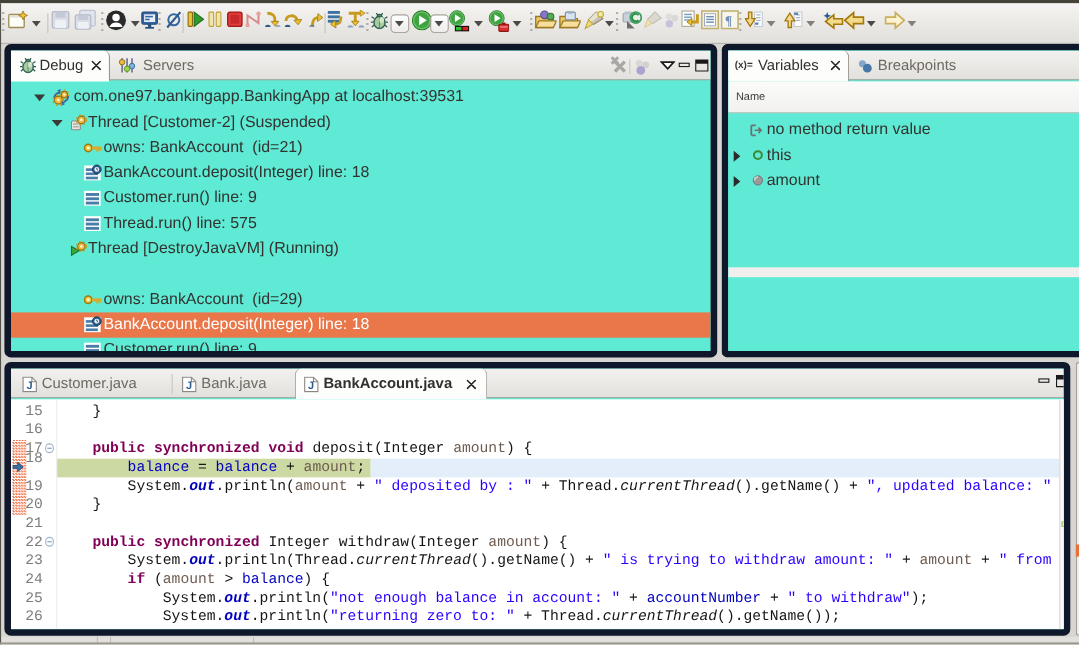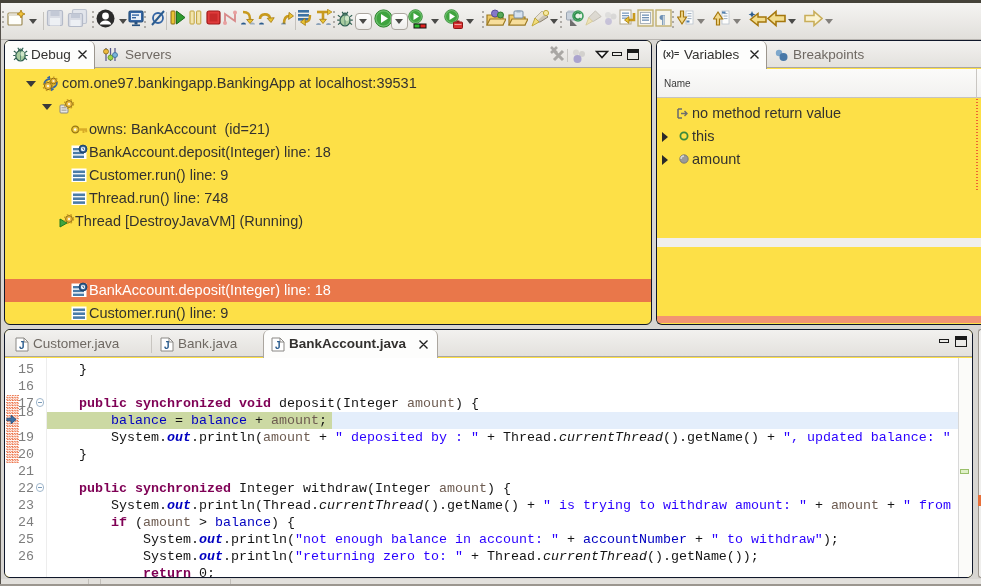--- a/index.html
+++ b/index.html
@@ -7,21 +7,21 @@
 #topstrip{position:absolute;left:0;top:0;width:981px;height:3px;background:#454239}
 #toolbar{position:absolute;left:0;top:3px;width:981px;height:37px;background:linear-gradient(#F5F4F2,#E1DFDB);border-bottom:1px solid #B7B4B0}
 #leftedge{position:absolute;left:0;top:3px;width:1px;height:583px;background:#55514B;z-index:50}
 #botedge{position:absolute;left:0;top:584px;width:981px;height:2px;background:#9B968F;z-index:50}
 .tseph{position:absolute;top:8px;width:2px;height:20px;background-image:repeating-linear-gradient(to bottom,#AFACA7 0 2px,transparent 2px 5px)}
 .tsep{position:absolute;top:9px;width:1px;height:18px;background:#C5C2BD}
 .tico{position:absolute;top:9px}
 .dd{position:absolute;width:0;height:0;border-left:4.5px solid transparent;border-right:4.5px solid transparent;border-top:5px solid #4A4A48;top:16px}
 .dd2{border-top-color:#83807C}
 
-.panel{position:absolute;background:#fde047;border:1px solid #0f172a;border-radius:6px;overflow:hidden}
+.panel{position:absolute;background:#5eead4;border:6px solid #0f172a;border-radius:6px;overflow:hidden}
 .tabstrip{position:absolute;left:0;top:0;right:0;height:27px;background:linear-gradient(#F2F1EF,#E3E1DD);border-bottom:1px solid #ABA69F}
 .atab{position:absolute;top:0;height:28px;background:#FDFDFC;border:1px solid #9C968E;border-top:none;border-radius:0 0 0 0;border-bottom:none}
 .atab2{position:absolute;top:0;height:28px;background:#FDFDFC;border-right:1px solid #ABA69F;border-bottom:none}
 .tabtxt{font-size:13.5px;color:#33312F;line-height:27px}
 .itabtxt{font-size:13.5px;color:#6E6862;line-height:27px}
 .tx{position:absolute;white-space:pre}
 
 .trow{position:absolute;left:0;width:100%;height:23px;font-size:14.5px;color:#333230;line-height:23px;white-space:pre}
 .arrow{position:absolute;width:0;height:0;border-left:5px solid transparent;border-right:5px solid transparent;border-top:6px solid #3A3A3A;top:9px}
 .arrowR{position:absolute;width:0;height:0;border-top:5px solid transparent;border-bottom:5px solid transparent;border-left:6px solid #2A2A2A;top:7px}
@@ -355,36 +355,39 @@
     </svg>
   <div class="abs" style="left:607px;top:11px;width:10px;height:4px;border:1.6px solid #1A1A1A"></div>
   <div class="abs" style="left:622px;top:8px;width:12px;height:11px;border:1.6px solid #1A1A1A;border-top-width:4px"></div>
 
   <div id="dtree" class="abs" style="left:0;top:28px;width:100%;height:256px">
     <div class="trow" style="top:3px"><span class="arrow" style="left:21px"></span><svg class="abs ic16" style="left:37px;top:3px" width="17" height="17" viewBox="0 0 17 17">
           <use href="#g-javaapp"></use>
         </svg><span class="tx" style="left:57px">com.one97.bankingapp.BankingApp at localhost:39531</span></div>
     <div class="trow" style="top:26px"><span class="arrow" style="left:37px"></span><svg class="abs" style="left:53px;top:3px" width="17" height="17" viewBox="0 0 17 17">
           <use href="#g-thread"></use>
-        </svg></div>
+        </svg><span class="tx" style="left:70px">Thread [Customer-2] (Suspended)</span></div>
     <div class="trow" style="top:49px"><svg class="abs" style="left:66px;top:4px" width="17" height="15" viewBox="0 0 17 15">
           <use href="#g-key"></use>
         </svg><span class="tx" style="left:84px">owns: BankAccount  (id=21)</span></div>
     <div class="trow" style="top:72px"><svg class="abs" style="left:66px;top:3px" width="17" height="17" viewBox="0 0 17 17">
           <use href="#g-framec"></use>
         </svg><span class="tx" style="left:84px">BankAccount.deposit(Integer) line: 18</span></div>
     <div class="trow" style="top:95px"><svg class="abs" style="left:66px;top:3px" width="17" height="17" viewBox="0 0 17 17">
           <use href="#g-frame"></use>
         </svg><span class="tx" style="left:84px">Customer.run() line: 9</span></div>
     <div class="trow" style="top:118px"><svg class="abs" style="left:66px;top:3px" width="17" height="17" viewBox="0 0 17 17">
           <use href="#g-frame"></use>
-        </svg><span class="tx" style="left:84px">Thread.run() line: 748</span></div>
+        </svg><span class="tx" style="left:84px">Thread.run() line: 575</span></div>
     <div class="trow" style="top:141px"><svg class="abs" style="left:53px;top:3px" width="17" height="17" viewBox="0 0 17 17">
           <use href="#g-threadr"></use>
         </svg><span class="tx" style="left:70px">Thread [DestroyJavaVM] (Running)</span></div>
+    <div class="trow" style="top:187px"><svg class="abs" style="left:66px;top:4px" width="17" height="15" viewBox="0 0 17 15">
+          <use href="#g-key"></use>
+        </svg><span class="tx" style="left:84px">owns: BankAccount  (id=29)</span></div>
     <div class="trow" style="top:210px;background:#E9774A;color:#FFF"><svg class="abs" style="left:66px;top:3px" width="17" height="17" viewBox="0 0 17 17">
           <use href="#g-framec"></use>
         </svg><span class="tx" style="left:84px">BankAccount.deposit(Integer) line: 18</span></div>
     <div class="trow" style="top:233px"><svg class="abs" style="left:66px;top:3px" width="17" height="17" viewBox="0 0 17 17">
           <use href="#g-frame"></use>
         </svg><span class="tx" style="left:84px">Customer.run() line: 9</span></div>
   </div>
 </div>
 
 <div class="panel" id="varsP" style="left:656px;top:40px;width:325px;height:285px;border-right:none;border-radius:6px 0 0 6px">

